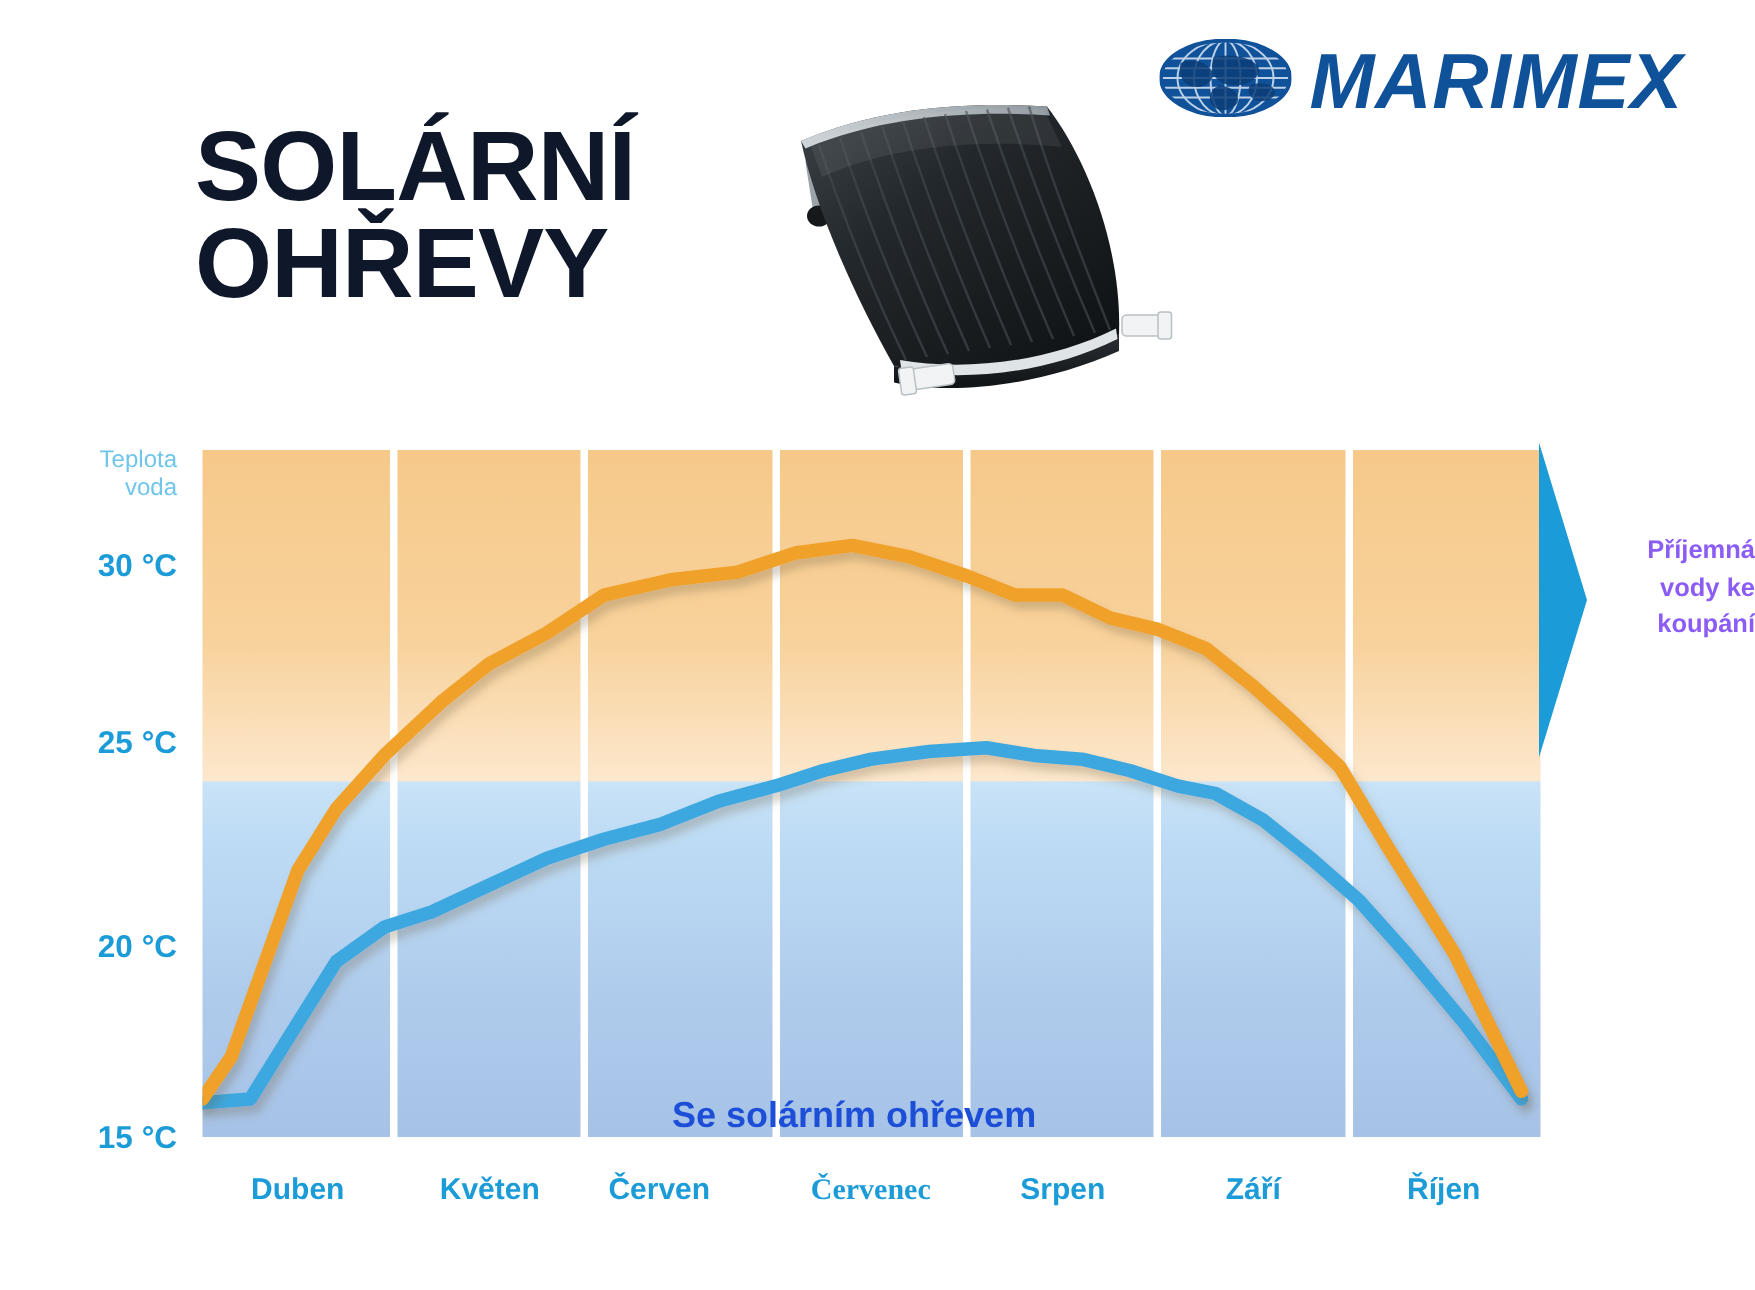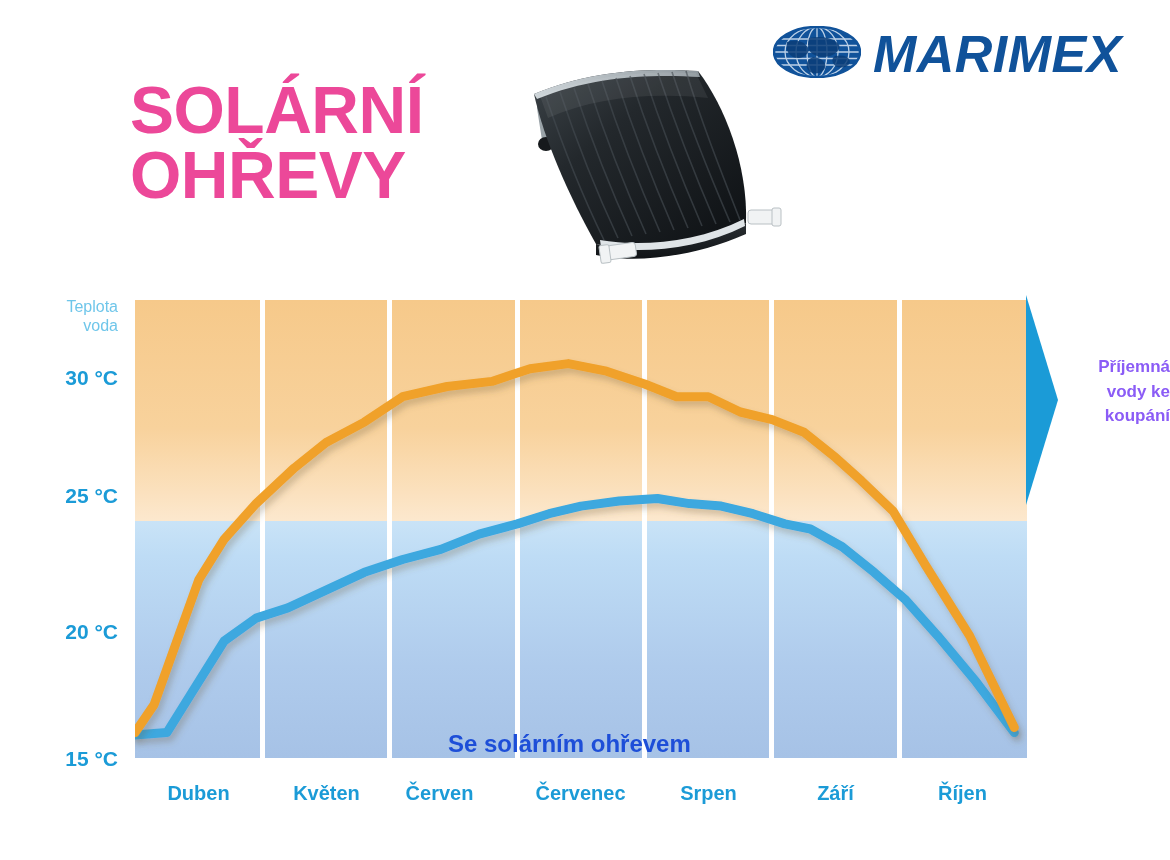--- a/index.html
+++ b/index.html
@@ -17,21 +17,21 @@
     background: #ffffff;
     overflow: hidden;
   }
 
   
   #headline {
     position: absolute;
     left: 130px;
     top: 78px;
     width: 420px;
-    color: #ec4899;
+    color: #0f172a;
     font-weight: bold;
     font-size: 66px;
     line-height: 0.98;
     letter-spacing: -0.5px;
   }
   #headline .l2 { display: block; }
 
   #logo {
     position: absolute;
     right: 48px;
@@ -285,21 +285,21 @@
         <path id="path-plain" fill="none" stroke-width="9" stroke-linejoin="round" stroke-linecap="round" filter="url(#lineShadow)" d="M0.0 435.1 L31.9 432.6 L57.3 391.8 L89.2 341.0 L121.1 318.1 L152.9 307.9 L191.1 290.1 L229.4 272.3 L267.6 259.5 L305.8 249.4 L344.1 234.1 L382.3 223.9 L414.1 213.7 L446.0 206.1 L484.2 201.0 L522.5 198.5 L554.3 203.6 L586.2 206.1 L618.0 213.7 L649.9 223.9 L675.4 229.0 L707.2 246.8 L739.1 272.3 L770.9 300.2 L802.8 335.9 L841.0 381.7 L879.3 432.6" stroke="#3CA8DF"></path>
         <path id="path-solar" fill="none" stroke-width="9" stroke-linejoin="round" stroke-linecap="round" filter="url(#lineShadow)" d="M0.0 432.6 L19.1 404.6 L44.6 333.3 L63.7 279.9 L89.2 239.2 L121.1 203.6 L159.3 167.9 L191.1 142.5 L229.4 122.1 L267.6 96.7 L312.2 86.5 L356.8 81.4 L395.0 68.7 L433.3 63.6 L471.5 71.2 L509.7 84.0 L541.6 96.7 L573.4 96.7 L605.3 112.0 L637.1 119.6 L669.0 132.3 L700.9 157.8 L726.3 180.7 L758.2 211.2 L790.1 264.6 L834.7 335.9 L879.3 427.5" stroke="#F0A12A"></path>
       </svg>
     </div>
 
     <div class="series-label" id="label-solar" style="color: #1d4ed8;">Se solárním ohřevem</div>
 
     <div class="xlabel" style="left:135px;width:127px;">Duben</div>
     <div class="xlabel" style="left:263px;width:127px;">Květen</div>
     <div class="xlabel" style="left:376px;width:127px;">Červen</div>
-    <div class="xlabel" style="left:517px;width:127px;">Červenec</div>
+    <div class="xlabel" style="left:517px;width:127px;font-family:Liberation Serif, serif;">Červenec</div>
     <div class="xlabel" style="left:645px;width:127px;">Srpen</div>
     <div class="xlabel" style="left:772px;width:127px;">Září</div>
     <div class="xlabel" style="left:899px;width:127px;">Říjen</div>
   </div>
 
   <div id="annotation">
     <svg width="40" height="210" viewBox="0 0 40 210" style="position:absolute;left:0;top:0;">
       <polygon points="2,0 2,210 34,105" fill="#1B9BD7"></polygon>
     </svg>
     <div id="annotation-text" style="color: #8b5cf6; text-align: right;">

